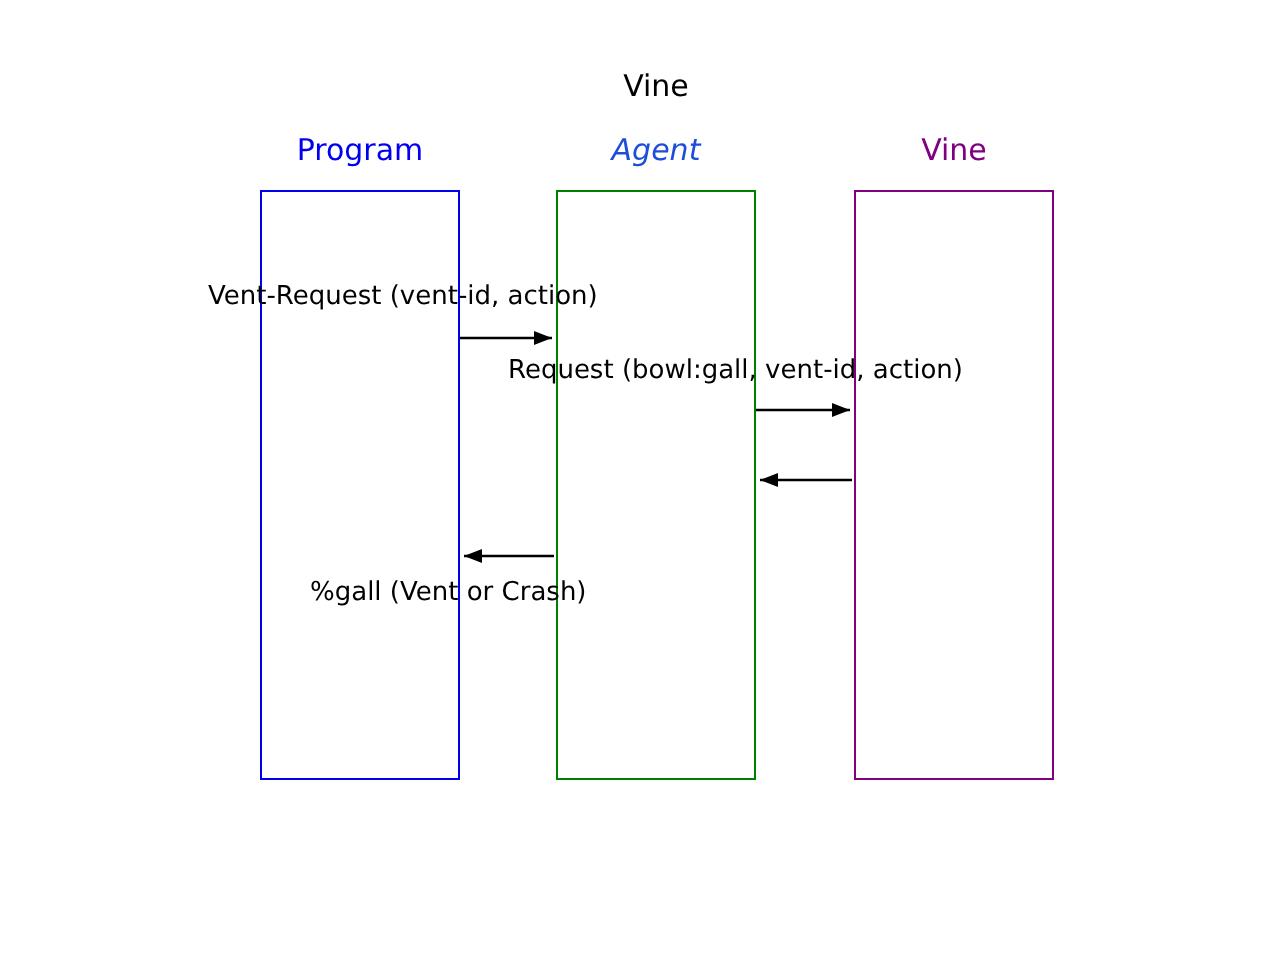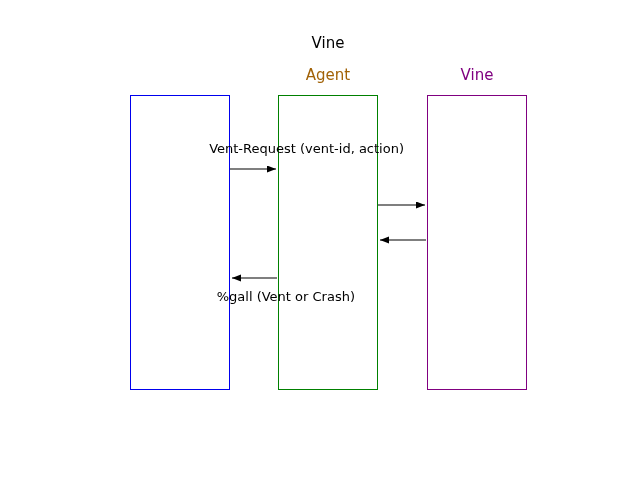--- a/index.html
+++ b/index.html
@@ -23,69 +23,71 @@
     color: #000000;
     white-space: nowrap;
   }
   .lifeline-label {
     top: 66px; width: 100px;
     text-align: center;
     font-size: 15px;
     white-space: nowrap;
   }
   .ll-program { left: 130px; color: #0000ee; }
-  .ll-agent   { left: 278px; color: #a16207; }
+  .ll-agent   { left: 278px; color: #1d4ed8; font-style: italic; }
   .ll-vine    { left: 427px; color: #800080; }
   .lifeline-box {
     top: 95px; width: 100px; height: 295px;
     box-sizing: border-box;
     background: transparent;
   }
   .box-program { left: 130px; border: 1.5px solid #0000ee; }
   .box-agent   { left: 278px; border: 1.5px solid #008000; }
   .box-vine    { left: 427px; border: 1.5px solid #800080; }
   .msg-label {
     font-size: 13px;
     color: #000000;
-    text-align: right;
+    text-align: left;
     white-space: nowrap;
   }
   .msg-1 { top: 141px; left: 104px; width: 300px; }
   .msg-2 { top: 178px; left: 254px; width: 300px; }
   .msg-3 { top: 252px; left: 302px; width: 200px; }
   .msg-4 { top: 289px; left: 155px; width: 200px; }
   .arrows-layer {
     position: absolute;
     top: 0; left: 0;
     width: 640px; height: 480px;
     pointer-events: none;
   }
 </style>
 </head>
 <body>
 
 <div class="canvas">
 
   <div class="abs diagram-title">Vine</div>
 
+  <div class="abs lifeline-label ll-program">Program</div>
   <div class="abs lifeline-label ll-agent">Agent</div>
   <div class="abs lifeline-label ll-vine">Vine</div>
 
   <div class="abs lifeline-box box-program"></div>
   <div class="abs lifeline-box box-agent"></div>
   <div class="abs lifeline-box box-vine"></div>
 
   <svg class="arrows-layer" viewBox="0 0 640 480" xmlns="http://www.w3.org/2000/svg">
     <defs>
       <marker id="ah" markerWidth="10" markerHeight="8" refX="9" refY="3.5" orient="auto" markerUnits="userSpaceOnUse">
         <path d="M0,0 L9,3.5 L0,7 Z" fill="#000000"></path>
       </marker>
     </defs>
     <line x1="230" y1="169" x2="276" y2="169" stroke="#000000" stroke-width="1.2" marker-end="url(#ah)"></line>
     <line x1="378" y1="205" x2="425" y2="205" stroke="#000000" stroke-width="1.2" marker-end="url(#ah)"></line>
     <line x1="426" y1="240" x2="380" y2="240" stroke="#000000" stroke-width="1.2" marker-end="url(#ah)"></line>
     <line x1="277" y1="278" x2="232" y2="278" stroke="#000000" stroke-width="1.2" marker-end="url(#ah)"></line>
   </svg>
 
   <div class="abs msg-label msg-1">Vent-Request (vent-id, action)</div>
+  <div class="abs msg-label msg-2">Request (bowl:gall, vent-id, action)</div>
   <div class="abs msg-label msg-4">%gall (Vent or Crash)</div>
 
 </div>
 
 </body></html>

